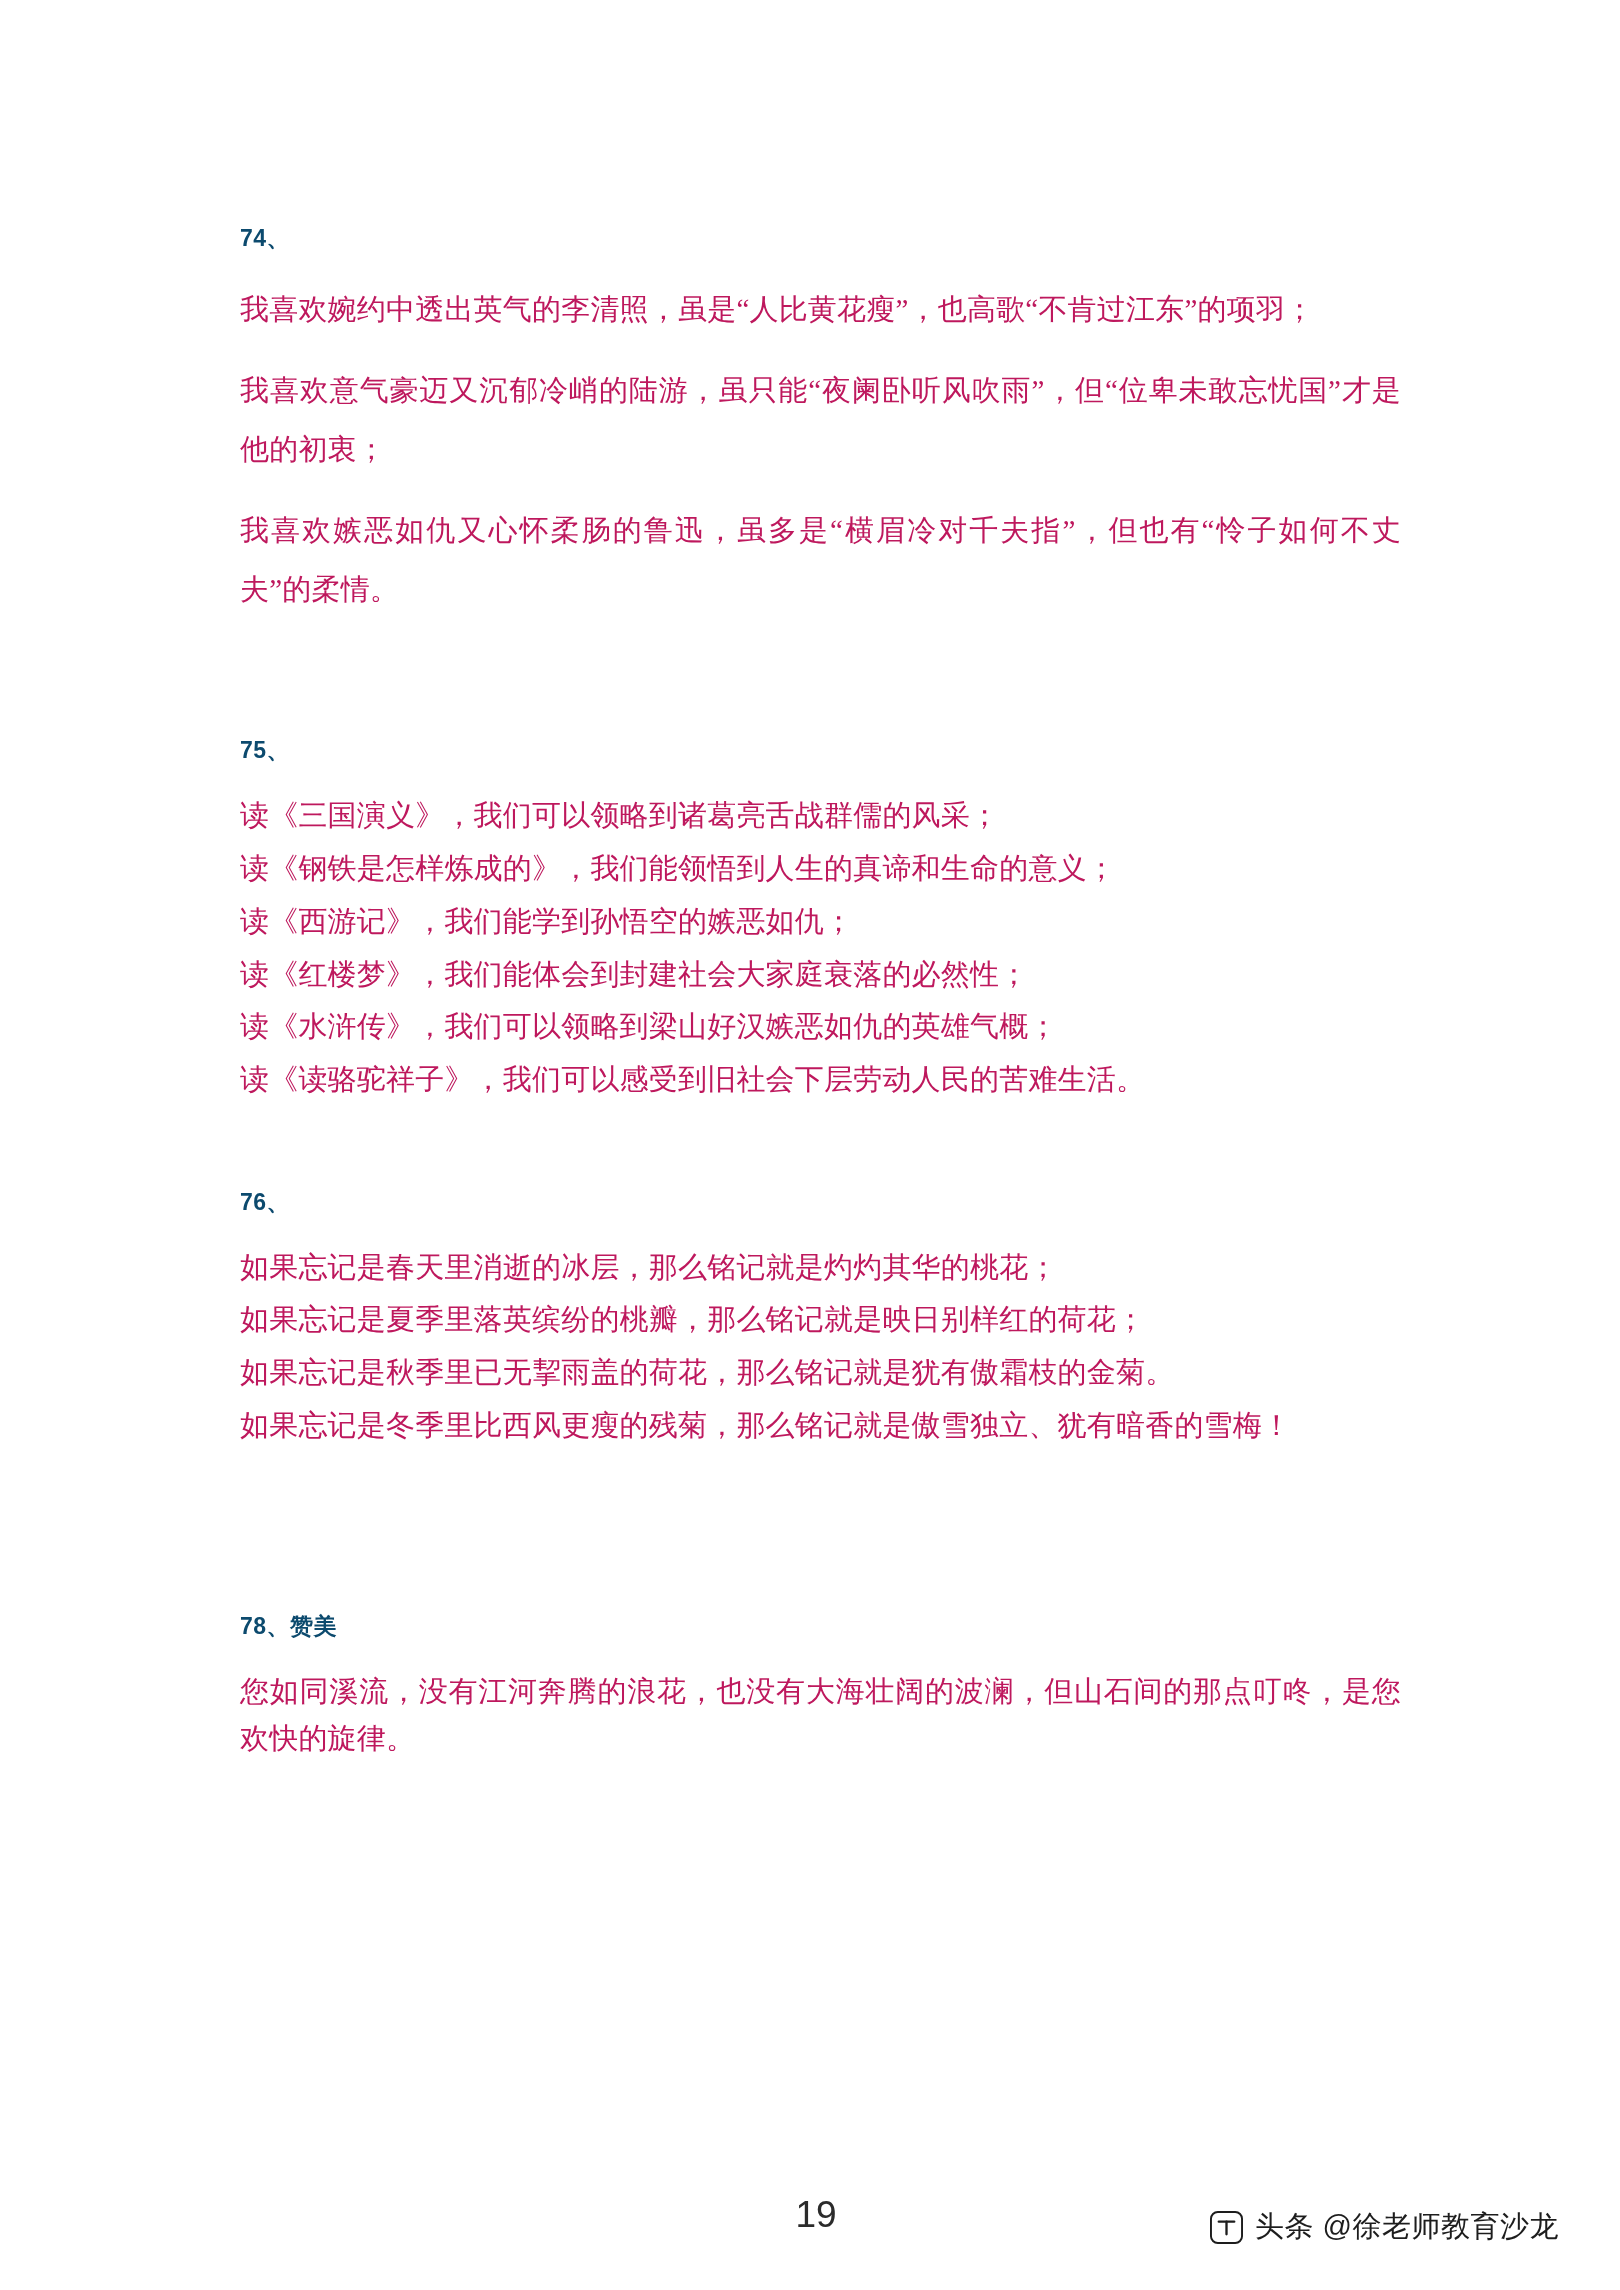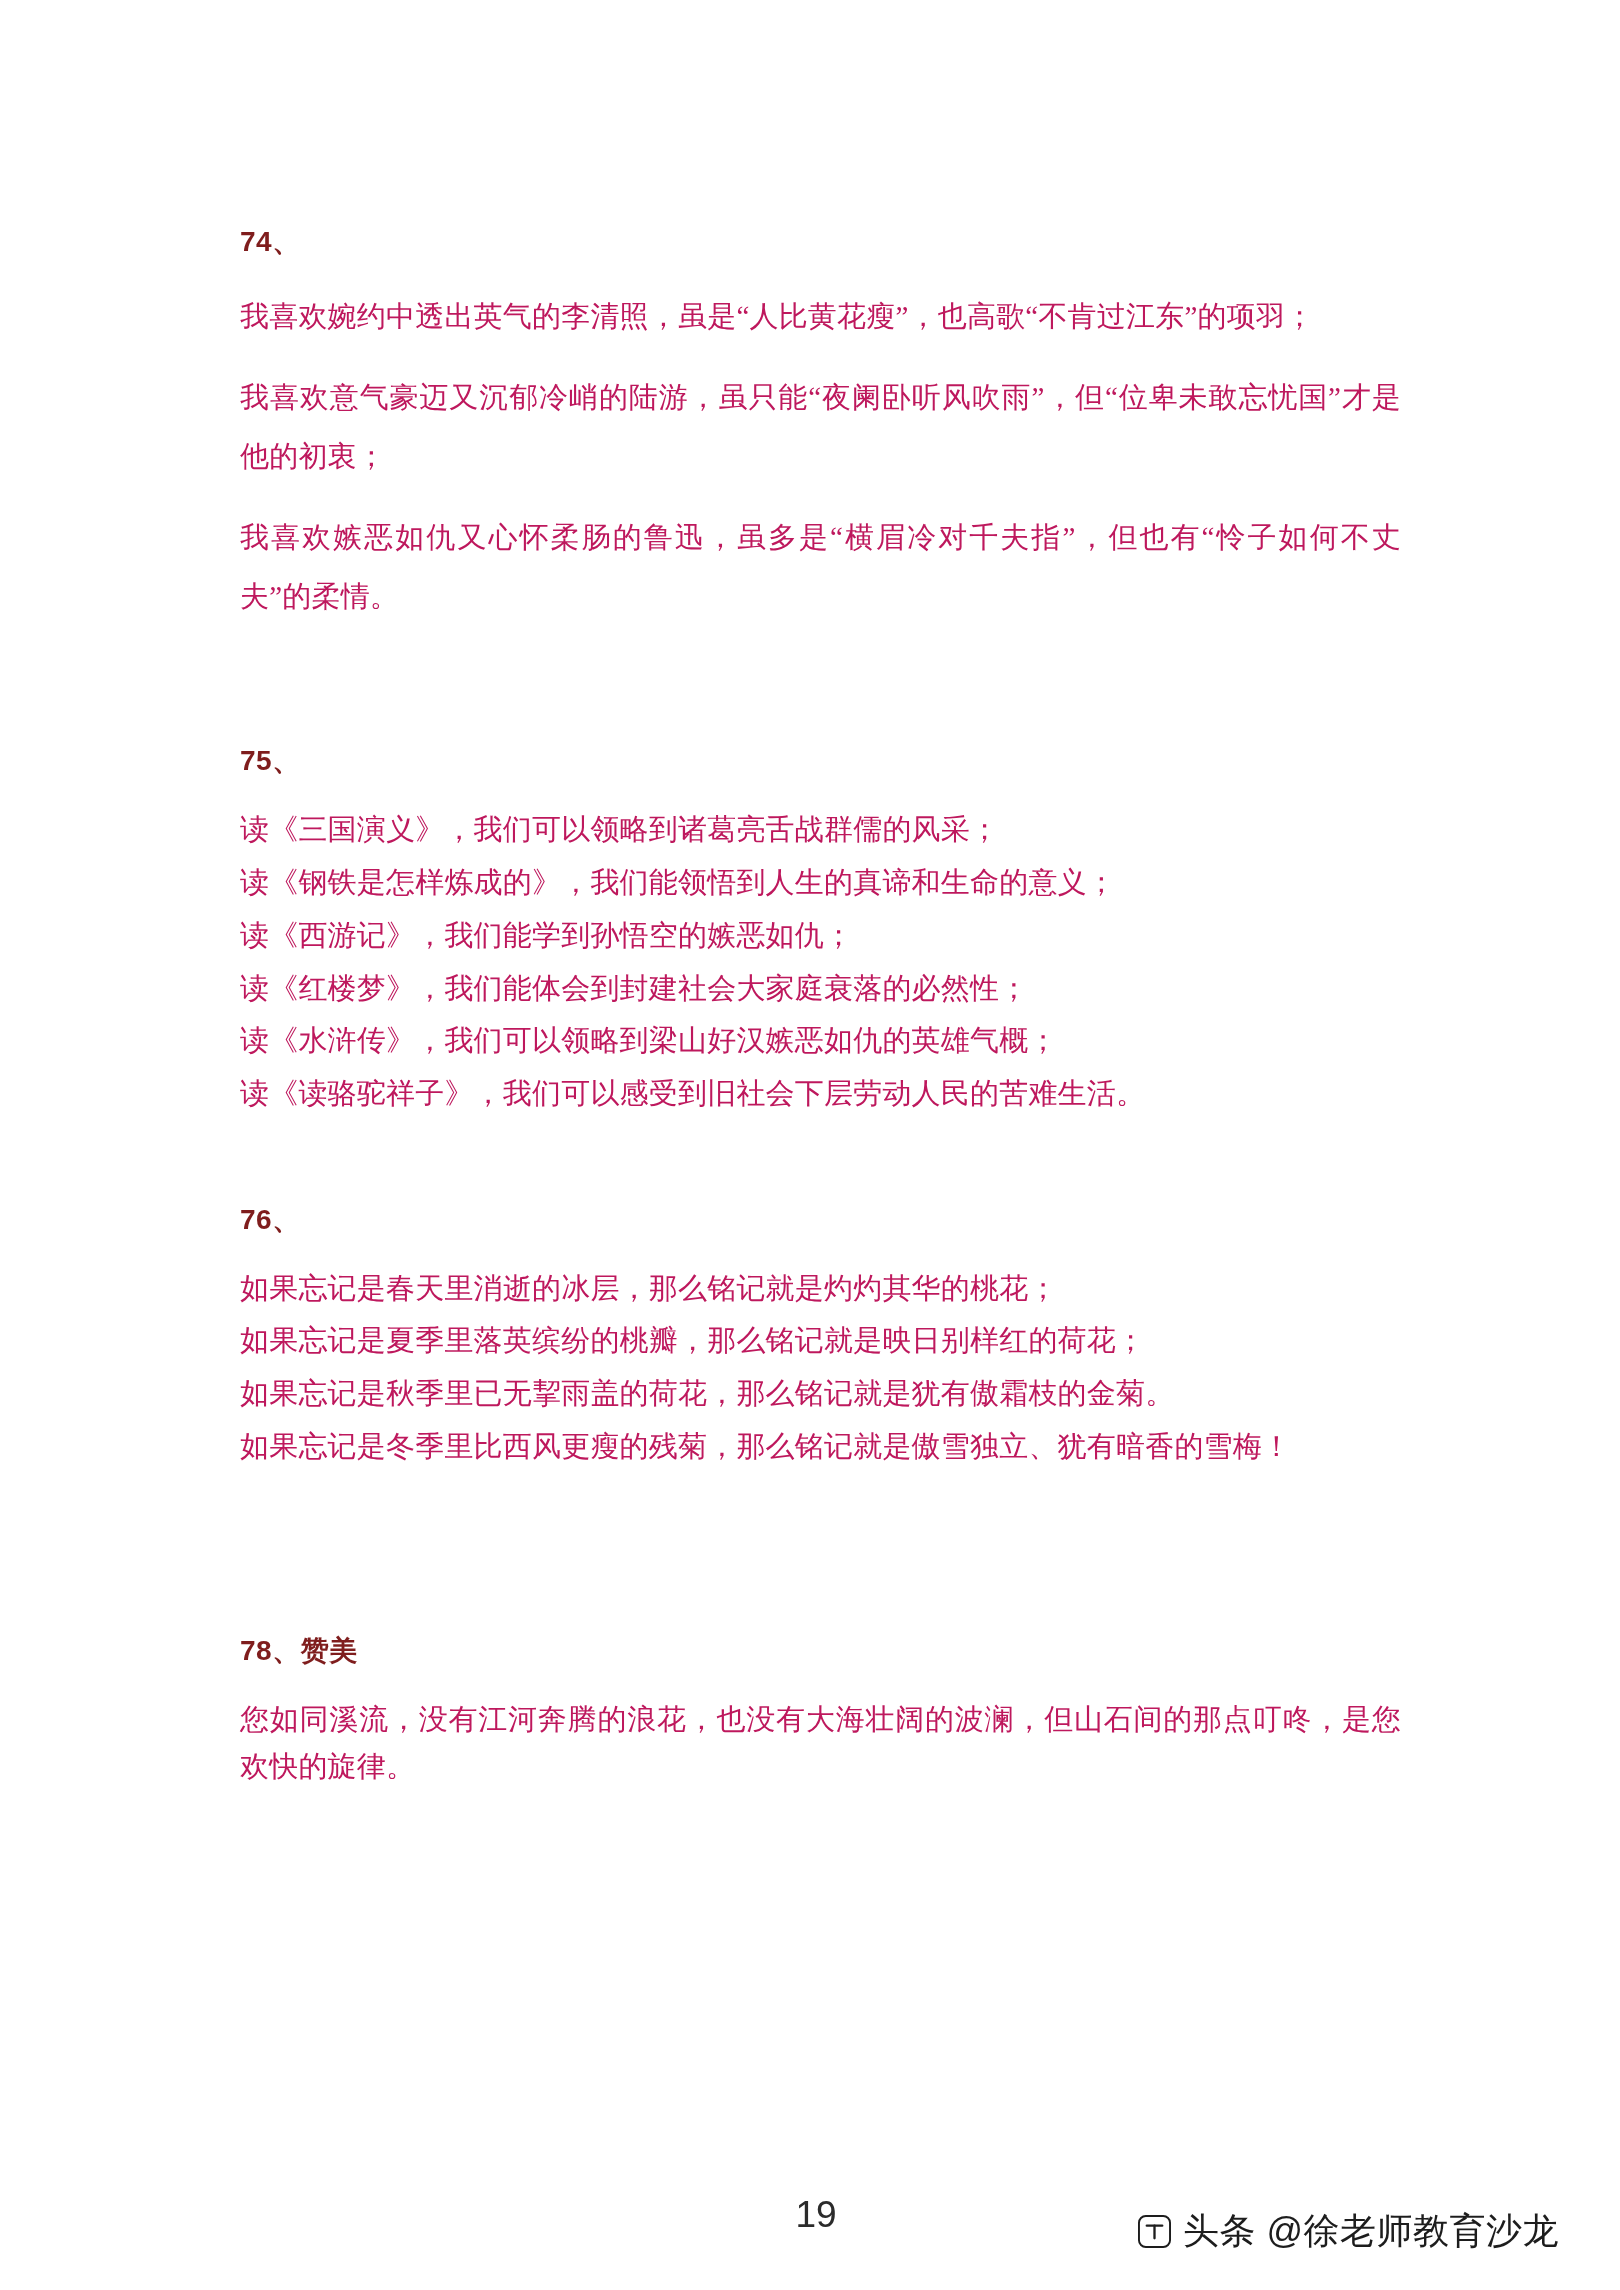--- a/index.html
+++ b/index.html
@@ -26,22 +26,22 @@
   .content {
     position: absolute;
     left: 240px;
     top: 223px;
     width: 1161px;
   }
   .section {
     margin-bottom: 0;
   }
   .sec-head {
-    color: #7f1d1d;
-    font-size: 28px;
+    color: #0c4a6e;
+    font-size: 23px;
     font-weight: bold;
     letter-spacing: 0.5px;
     margin: 0 0 25.5px 0;
     font-family: "Liberation Sans", "DejaVu Sans", sans-serif;
   }
   .para {
     font-size: 29px;
     line-height: 1.62;
     margin: 0 0 5.9px 0;
     color: #be185d;
@@ -66,21 +66,21 @@
     font-family: "Liberation Sans", "DejaVu Sans", sans-serif;
   }
   .watermark {
     position: absolute;
     right: 61px;
     top: 2207px;
     display: flex;
     align-items: center;
     gap: 11.8px;
     color: #1d1d1d;
-    font-size: 36px;
+    font-size: 29px;
     font-family: "Liberation Sans", "DejaVu Sans", sans-serif;
     white-space: nowrap;
   }
   .wm-logo {
     display: inline-block;
     width: 33px;
     height: 33px;
     position: relative;
   }
   .wm-logo svg { display:block; }

